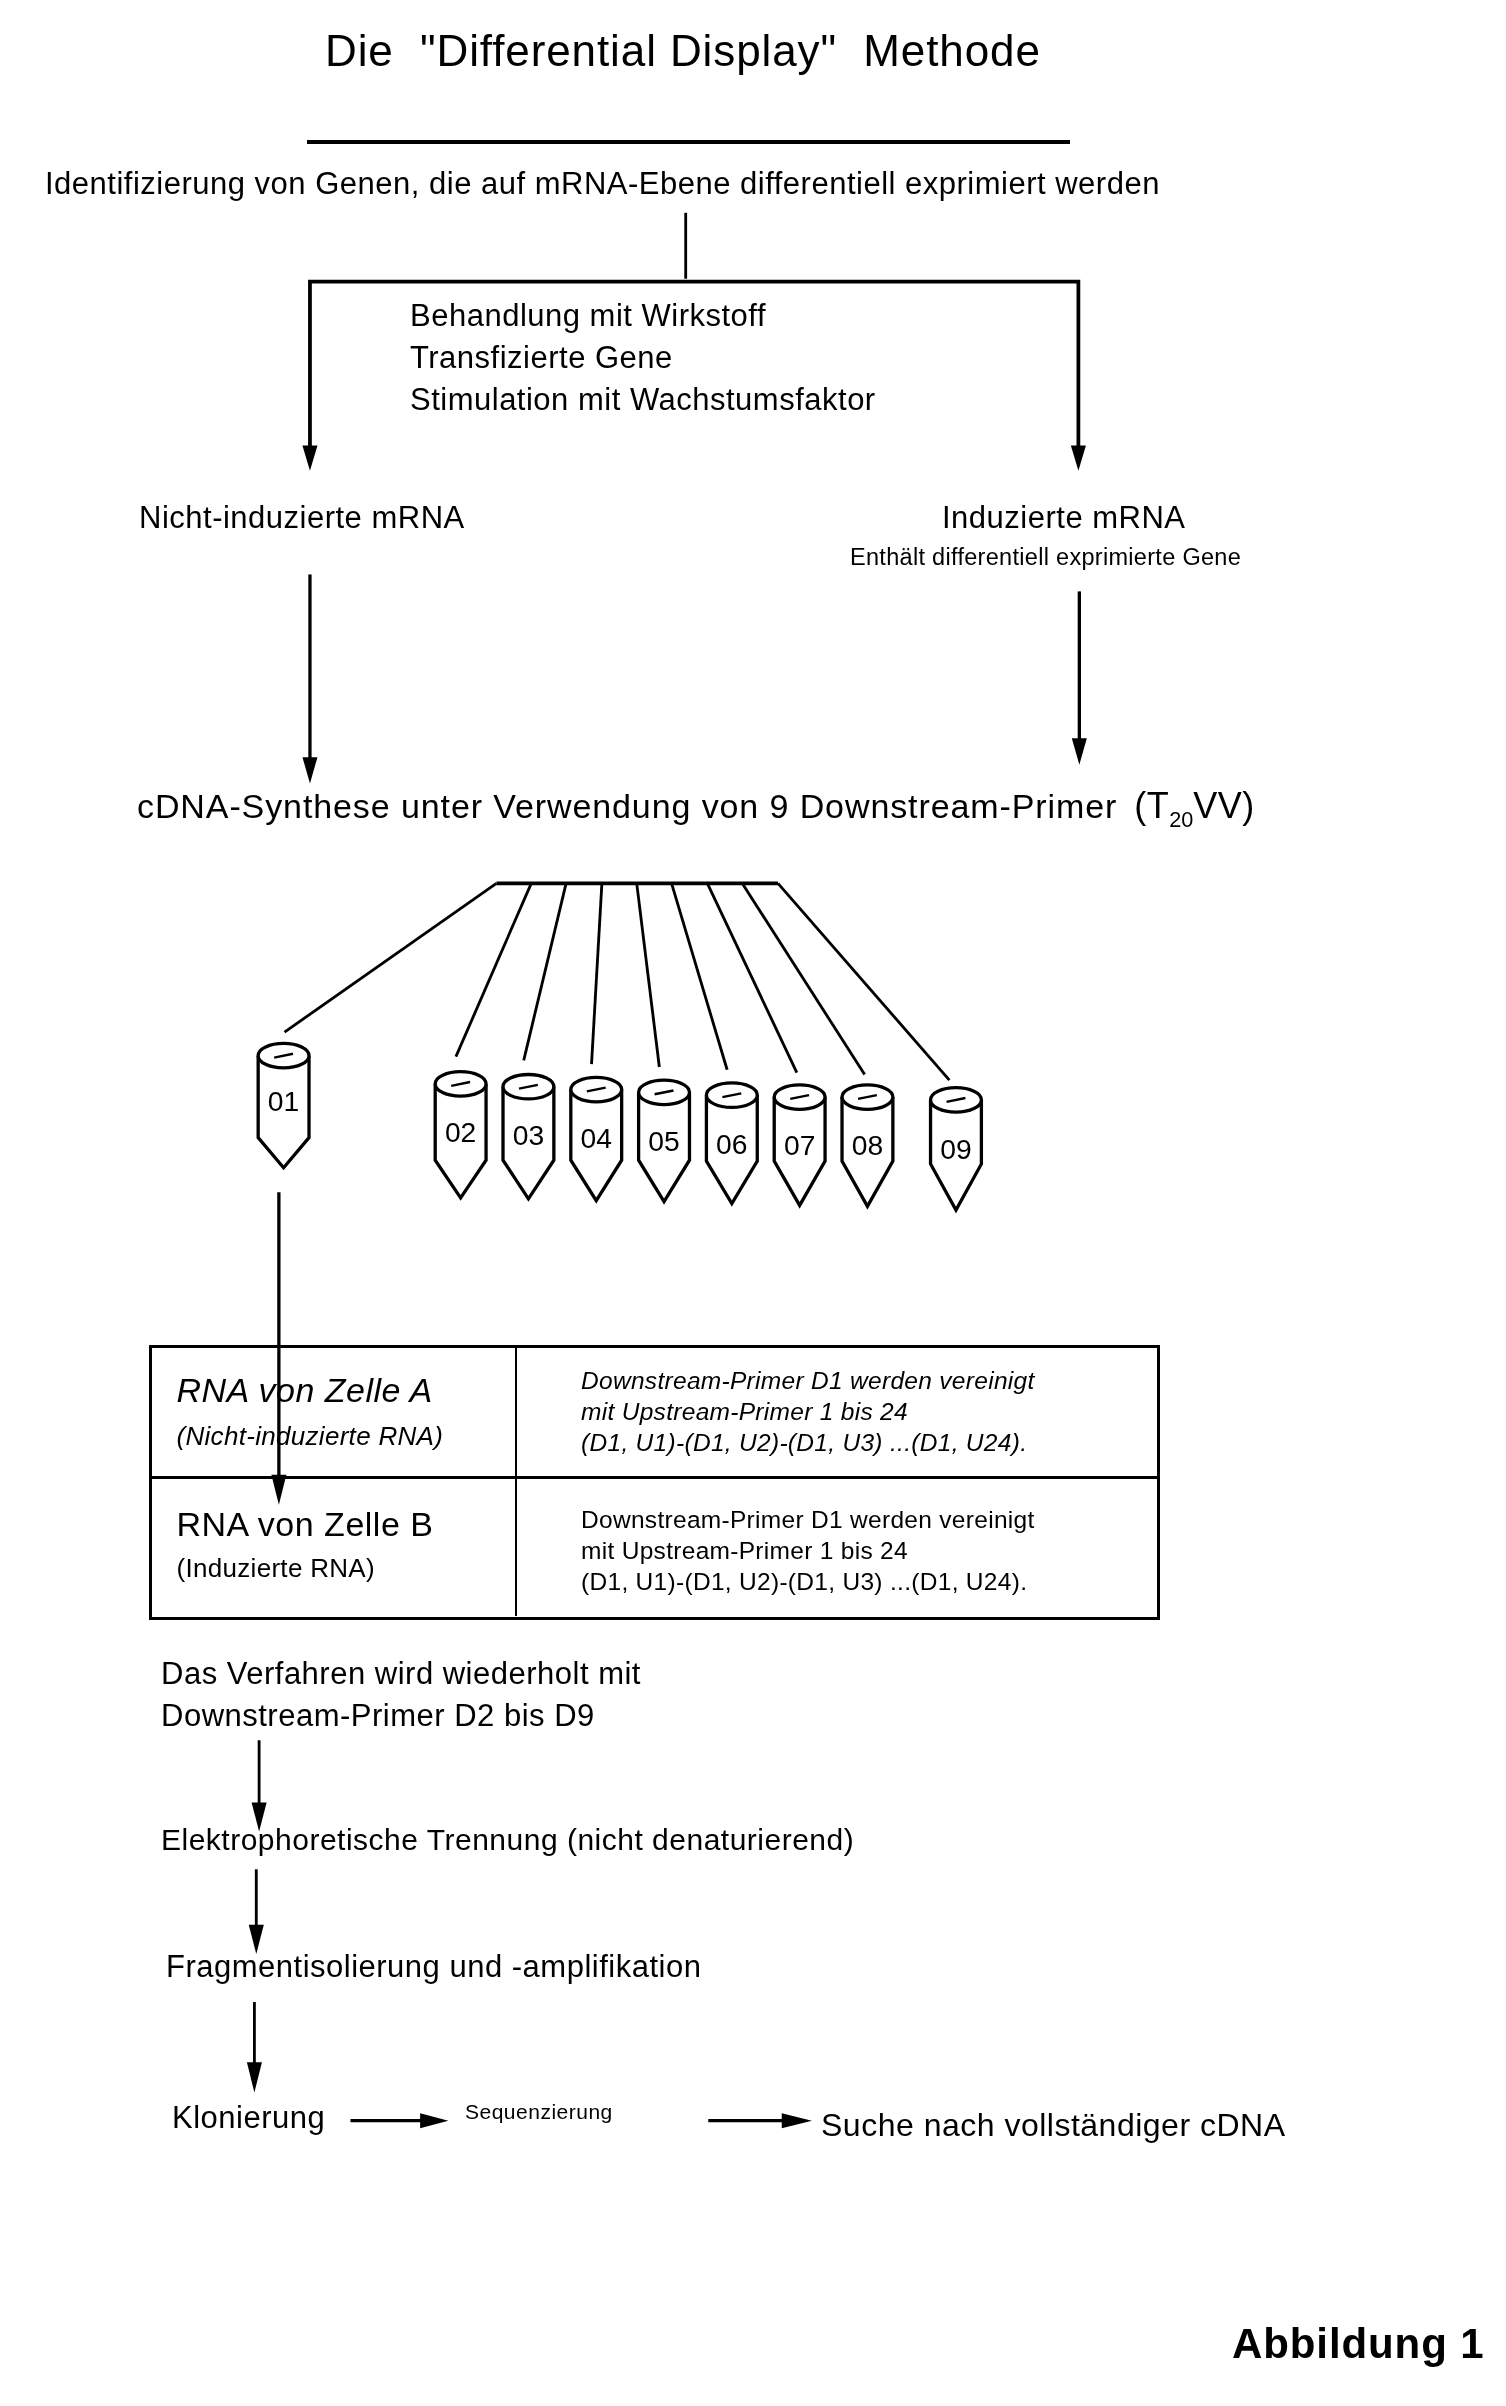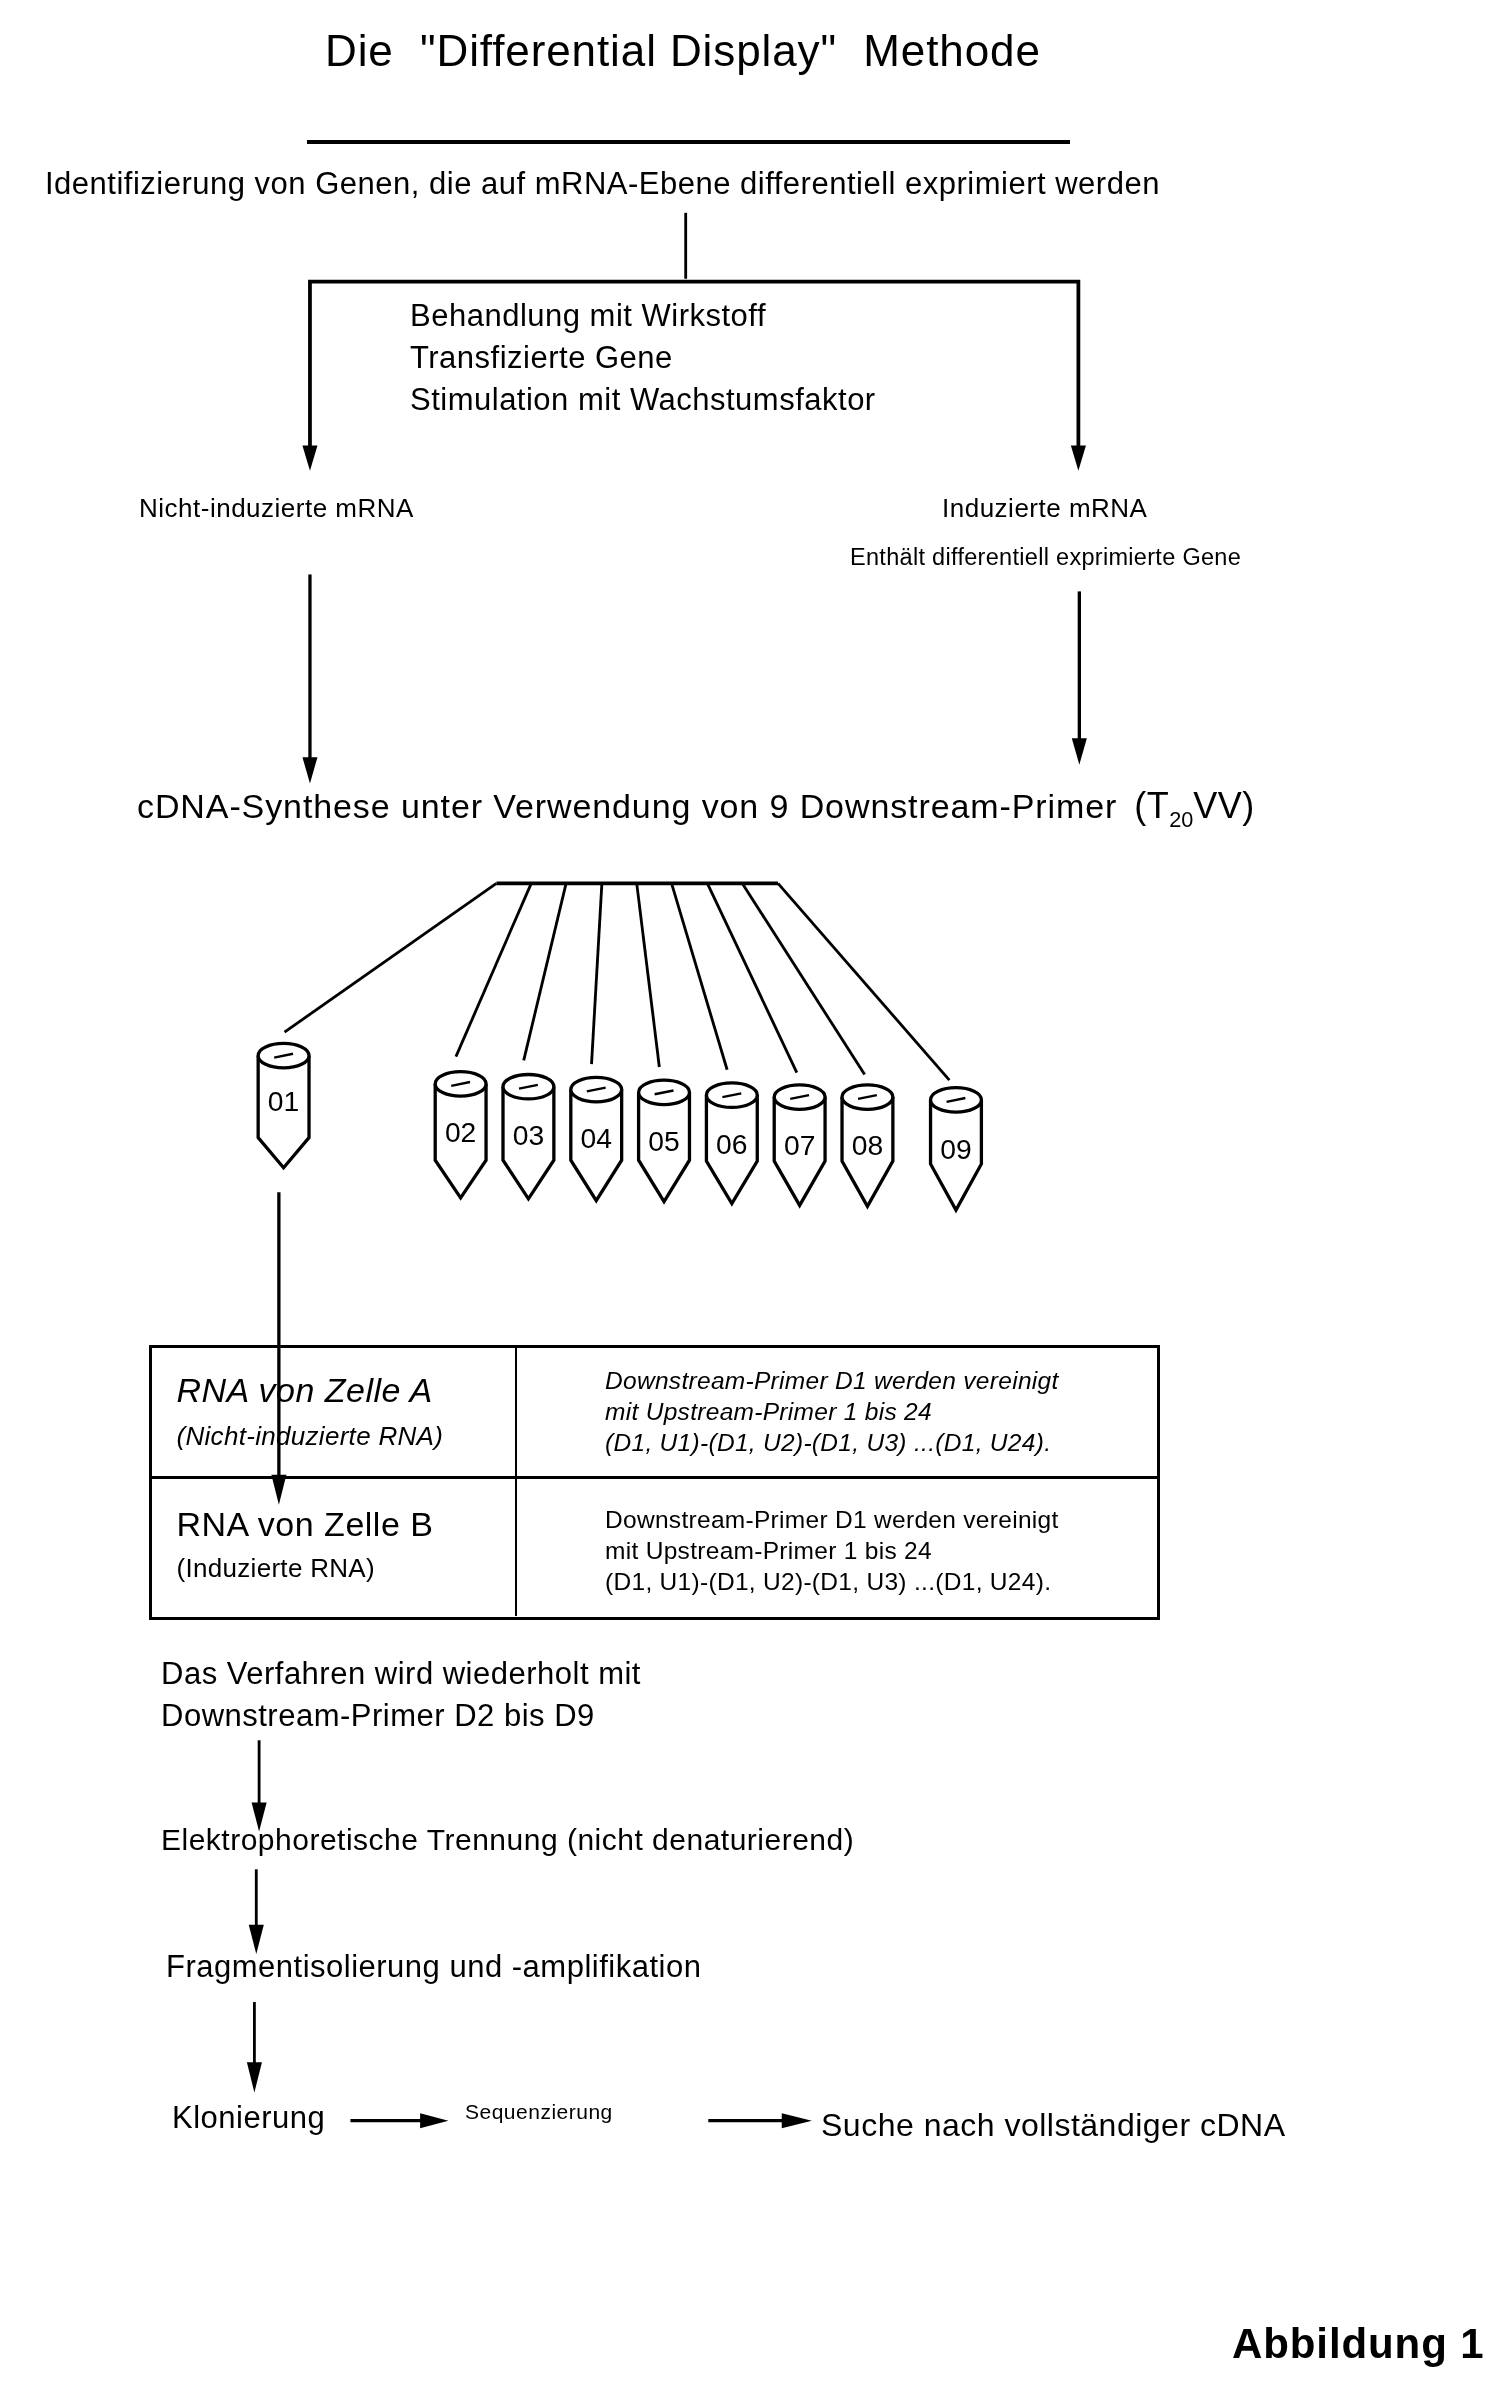--- a/index.html
+++ b/index.html
@@ -18,36 +18,36 @@
   }
   .title-underline{
     left:307px;top:140px;width:763px;height:3.8px;background:#000;
   }
   .subtitle{
     left:45px;top:166px;font-size:31px;letter-spacing:0.5px;
   }
   .treatment-box-text{
     left:410px;top:295px;font-size:31px;line-height:42px;letter-spacing:0.5px;
   }
-  .branch-label{font-size:26px;letter-spacing:0.5px;}
+  .branch-label{font-size:31px;letter-spacing:0.5px;margin-top:7px;}
   .left-branch{left:139px;top:493px;}
   .right-branch{left:942px;top:493px;}
   .right-branch-note{left:850px;top:544px;font-size:23.5px;letter-spacing:0.3px;}
   .cdna-line{left:137px;top:785px;font-size:34px;letter-spacing:0.9px;}
   .cdna-formula{font-size:36px;letter-spacing:0.5px;margin-left:17px;}
   .cdna-formula .sub{font-size:21.7px;vertical-align:-8.5px;letter-spacing:0;}
   .pcr-table{
     left:149px;top:1345px;width:1011px;height:275px;
     border:3.8px solid #000;box-sizing:border-box;
   }
   .prow{display:flex;box-sizing:border-box;}
   .prow-1{height:131px;border-bottom:3.8px solid #000;font-style:italic;}
   .prow-2{height:137px;}
   .pcell-sample{width:363px;flex:none;box-sizing:border-box;padding-left:24.5px;}
-  .pcell-primers{flex:1;border-left:2.8px solid #000;box-sizing:border-box;padding-left:88px;}
+  .pcell-primers{flex:1;border-left:2.8px solid #000;box-sizing:border-box;padding-left:64px;}
   .sample-name{font-size:34px;letter-spacing:0.5px;margin-top:22.6px;}
   .prow-2 .sample-name{margin-top:26px;}
   .sample-note{font-size:26px;letter-spacing:0.3px;margin-top:11.3px;}
   .prow-2 .sample-note{margin-top:9.4px;}
   .primer-lines{margin-top:17px;font-size:24.5px;line-height:31px;letter-spacing:0.3px;}
   .prow-2 .primer-lines{margin-top:24.5px;}
   .repeat-note{left:161px;top:1653px;font-size:31px;line-height:42px;letter-spacing:0.5px;}
   .step-electro{left:161px;top:1823px;font-size:30px;letter-spacing:0.5px;}
   .step-fragment{left:166px;top:1949px;font-size:31px;letter-spacing:0.5px;}
   .step-cloning{left:172px;top:2100px;font-size:31px;letter-spacing:0.5px;}

